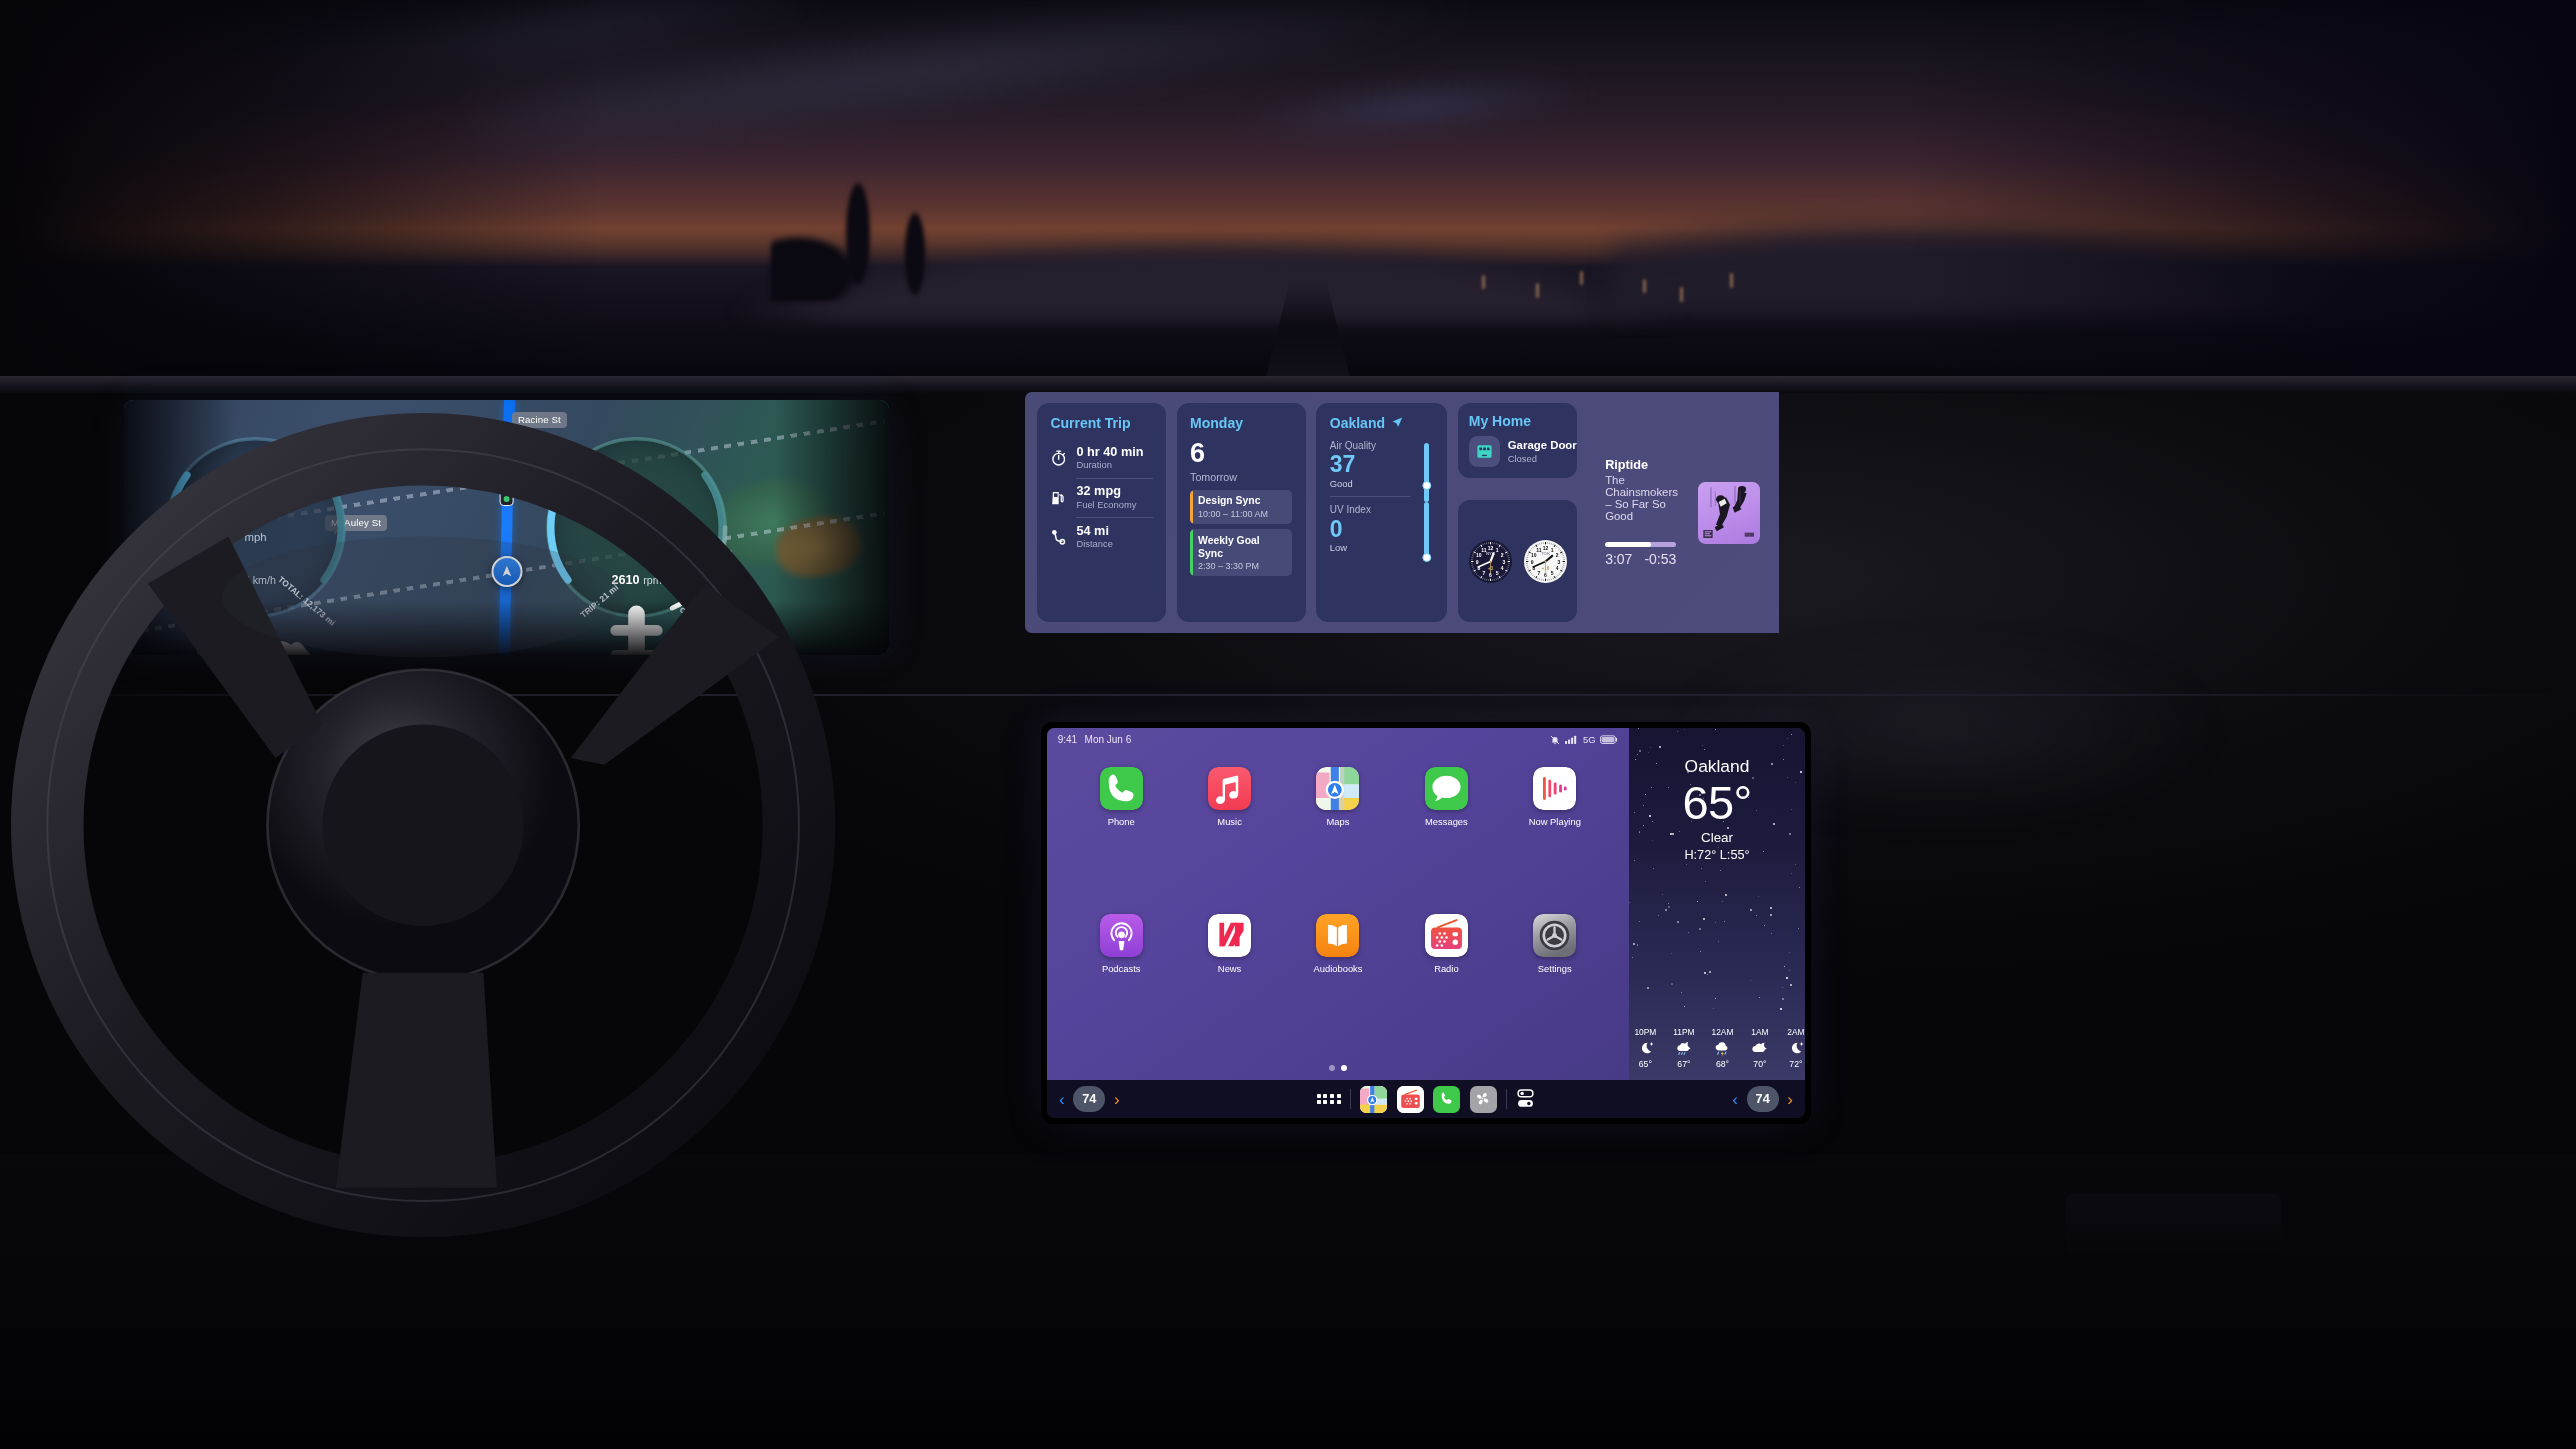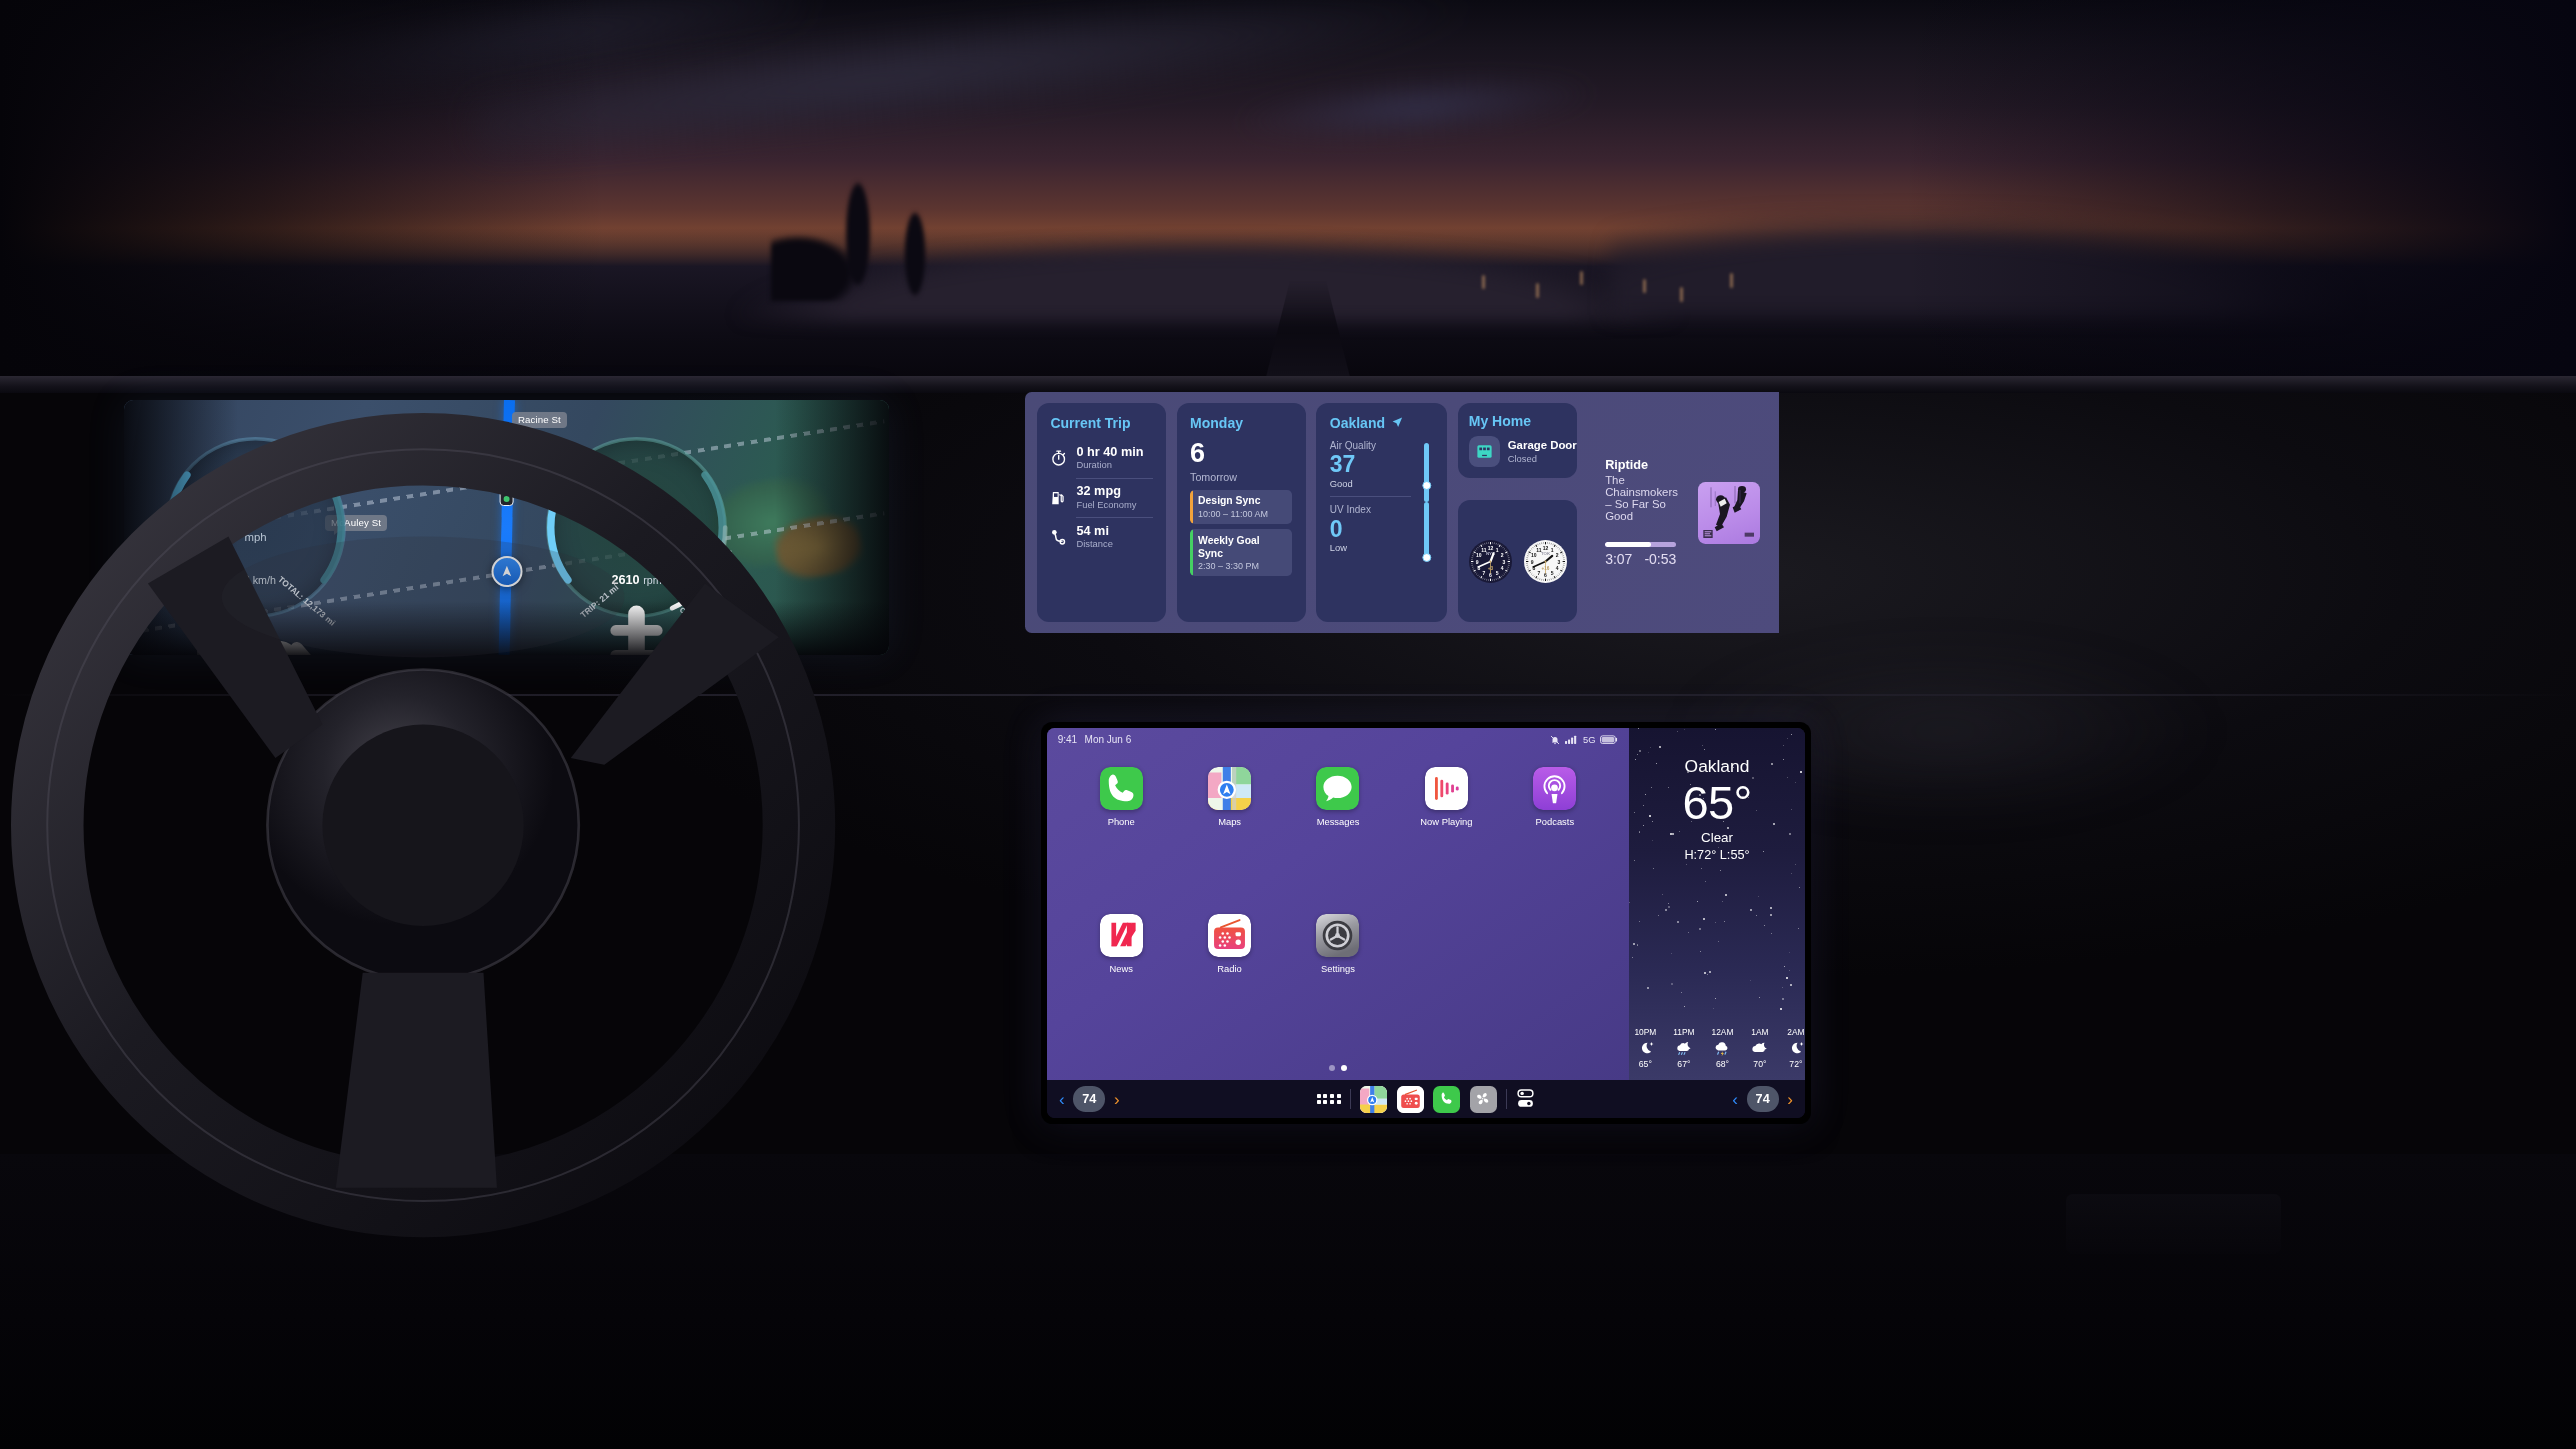--- a/index.html
+++ b/index.html
@@ -738,20 +738,35 @@
                   <svg viewBox="0 0 64 64" width="43" height="43">
                     <rect width="64" height="64" rx="15" fill="#3ec94b"></rect>
                     <path d="M19 11c2.6 0 3.8 1.6 4.8 3.9l2.3 5.4c.8 2 .5 3.3-1 4.6l-2.6 2.1c2.4 5.1 6.2 8.9 11.3 11.3l2.1-2.6c1.3-1.5 2.6-1.8 4.6-1l5.4 2.3c2.3 1 3.9 2.2 3.9 4.8 0 5.1-4.1 9.2-9.2 9.2C21.6 51 13 42.4 13 20.2 13 15.1 17.1 11 19 11z" fill="#fff"></path>
                   </svg>
                 </span>
                 <span class="app-label">Phone</span>
               </div>
               <div class="app">
                 <span class="app-icon">
                   <svg viewBox="0 0 64 64" width="43" height="43">
+                    <defs>
+                      <linearGradient id="mg" x1="0" y1="0" x2="0" y2="1">
+                        <stop offset="0%" stop-color="#fa5a6e"></stop>
+                        <stop offset="100%" stop-color="#f23b52"></stop>
+                      </linearGradient>
+                    </defs>
+                    <rect width="64" height="64" rx="15" fill="url(#mg)"></rect>
+                    <path d="M45 12v28.5c0 4-3.2 6.5-7 6.5s-6.5-2.3-6.5-5.5 2.9-5.8 6.6-5.8c1.3 0 2.4.3 3.2.7V22.5l-16 4.1v21.8c0 4-3.2 6.6-7 6.6S12 52.6 12 49.4s2.9-5.8 6.6-5.8c1.3 0 2.4.3 3.2.7V20.6c0-1.9 1-2.7 2.4-3L42.3 13c1.5-.4 2.7.2 2.7 2z" fill="#fff"></path>
+                  </svg>
+                </span>
+                <span class="app-label">Music</span>
+              </div>
+              <div class="app">
+                <span class="app-icon">
+                  <svg viewBox="0 0 64 64" width="43" height="43">
                     <rect width="64" height="64" rx="15" fill="#eef7ea"></rect>
                     <path d="M0 8 h20 v56 h-20z" fill="#f3a8c4"></path>
                     <path d="M36 0 h28 v26 h-28z" fill="#8fd69b"></path>
                     <path d="M40 26 h24 v20 h-24z" fill="#cfe9f7"></path>
                     <path d="M0 46 h64 v18 h-64z" fill="#f5d14a"></path>
                     <path d="M0 46 h30 v18 h-30z" fill="#eef7ea"></path>
                     <path d="M22 0 h12 v64 h-12z" fill="#3f7fe8"></path>
                     <path d="M36 0 h6 v64 h-6z" fill="#cfcfcf" opacity=".7"></path>
                     <circle cx="28" cy="34" r="12" fill="#2f7ef0" stroke="#fff" stroke-width="3.4"></circle>
                     <path d="M28 26 l5.5 14.5 -5.5 -3.4 -5.5 3.4z" fill="#fff"></path>
@@ -809,20 +824,36 @@
                     <rect width="64" height="64" rx="15" fill="#fff"></rect>
                     <g fill="#f0274f">
                       <path d="M17 48 L34 13 h8 L25 48z"></path>
                       <path d="M30 48 L47 13 h6 v12 L38 48z"></path>
                     </g>
                     <path d="M17 13 h7 v35 h-7z" fill="#f0274f"></path>
                     <path d="M40 13 h7 v35 h-7z" fill="#f0274f"></path>
                   </svg>
                 </span>
                 <span class="app-label">News</span>
+              </div>
+              <div class="app">
+                <span class="app-icon">
+                  <svg viewBox="0 0 64 64" width="43" height="43">
+                    <defs>
+                      <linearGradient id="ag" x1="0" y1="0" x2="0" y2="1">
+                        <stop offset="0%" stop-color="#ffa426"></stop>
+                        <stop offset="100%" stop-color="#f4820f"></stop>
+                      </linearGradient>
+                    </defs>
+                    <rect width="64" height="64" rx="15" fill="url(#ag)"></rect>
+                    <path d="M31 20c-4-3-9-4-13-4v28c4 0 9 1 13 4z" fill="#fff"></path>
+                    <path d="M33 20c4-3 9-4 13-4v28c-4 0-9 1-13 4z" fill="#fff"></path>
+                  </svg>
+                </span>
+                <span class="app-label">Audiobooks</span>
               </div>
               <div class="app">
                 <span class="app-icon">
                   <svg viewBox="0 0 64 64" width="43" height="43">
                     <rect width="64" height="64" rx="15" fill="#fff"></rect>
                     <path d="M19 20 L47 9" stroke="#e8552f" stroke-width="2.8" stroke-linecap="round"></path>
                     <defs>
                       <linearGradient id="rg" x1="0" y1="0" x2="0" y2="1">
                         <stop offset="0%" stop-color="#f0523f"></stop>
                         <stop offset="100%" stop-color="#e8407e"></stop>

